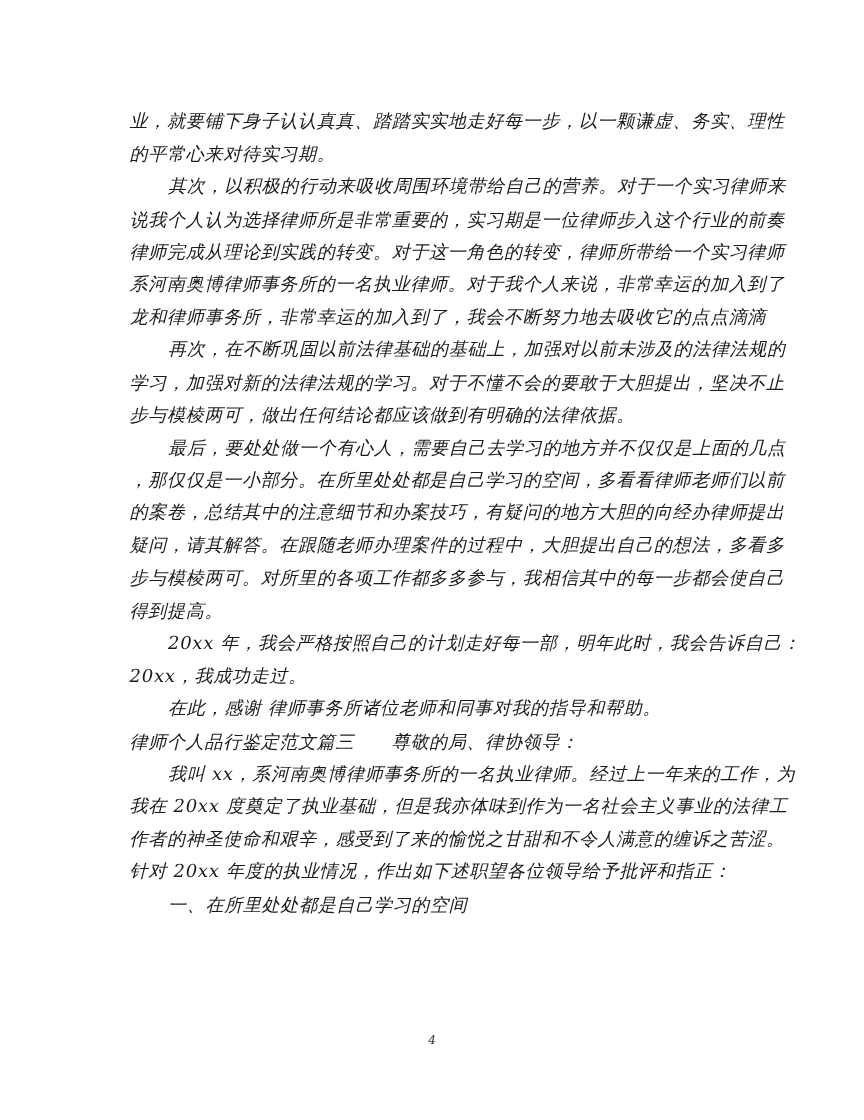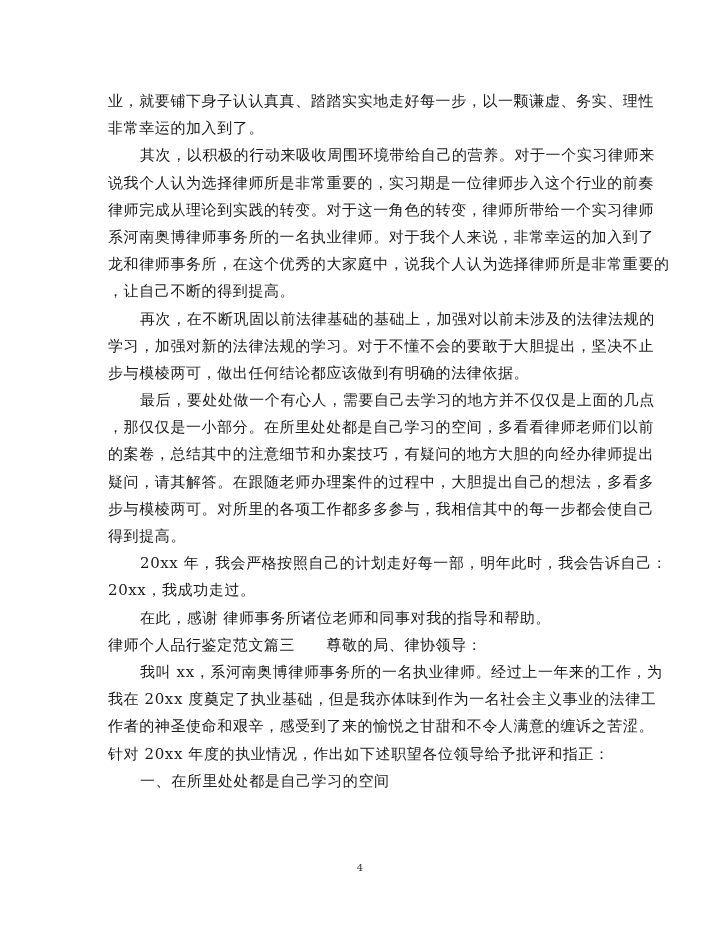--- a/index.html
+++ b/index.html
@@ -14,20 +14,21 @@
       overflow: hidden;
       font-family: "DejaVu Serif", "Liberation Serif", serif;
       color: #1a1a1a;
     }
     .page {
       position: absolute;
       left: 0; top: 0;
       width: 720px;
       height: 933px;
       background: #ffffff;
+      font-style: italic;
     }
     .content {
       position: absolute;
       left: 108px;
       top: 88px;
       width: 496px;
     }
     .line {
       height: 27.2px;
       line-height: 27.2px;
@@ -53,28 +54,27 @@
       color: #333333;
     }
   </style>
 </head>
 <body>
 
 <div class="page">
   <div class="content">
 
     <div class="line justify">业，就要铺下身子认认真真、踏踏实实地走好每一步，以一颗谦虚、务实、理性</div>
-    <div class="line">非常幸运的加入到了。</div>
+    <div class="line">的平常心来对待实习期。</div>
 
     <div class="line indent justify">其次，以积极的行动来吸收周围环境带给自己的营养。对于一个实习律师来</div>
     <div class="line justify">说我个人认为选择律师所是非常重要的，实习期是一位律师步入这个行业的前奏</div>
     <div class="line justify">律师完成从理论到实践的转变。对于这一角色的转变，律师所带给一个实习律师</div>
     <div class="line justify">系河南奥博律师事务所的一名执业律师。对于我个人来说，非常幸运的加入到了</div>
-    <div class="line justify">龙和律师事务所，在这个优秀的大家庭中，说我个人认为选择律师所是非常重要的</div>
-    <div class="line">，让自己不断的得到提高。</div>
+    <div class="line justify">龙和律师事务所，非常幸运的加入到了，我会不断努力地去吸收它的点点滴滴</div>
 
     <div class="line indent justify">再次，在不断巩固以前法律基础的基础上，加强对以前未涉及的法律法规的</div>
     <div class="line justify">学习，加强对新的法律法规的学习。对于不懂不会的要敢于大胆提出，坚决不止</div>
     <div class="line">步与模棱两可，做出任何结论都应该做到有明确的法律依据。</div>
 
     <div class="line indent justify">最后，要处处做一个有心人，需要自己去学习的地方并不仅仅是上面的几点</div>
     <div class="line justify">，那仅仅是一小部分。在所里处处都是自己学习的空间，多看看律师老师们以前</div>
     <div class="line justify">的案卷，总结其中的注意细节和办案技巧，有疑问的地方大胆的向经办律师提出</div>
     <div class="line justify">疑问，请其解答。在跟随老师办理案件的过程中，大胆提出自己的想法，多看多</div>
     <div class="line justify">步与模棱两可。对所里的各项工作都多多参与，我相信其中的每一步都会使自己</div>

